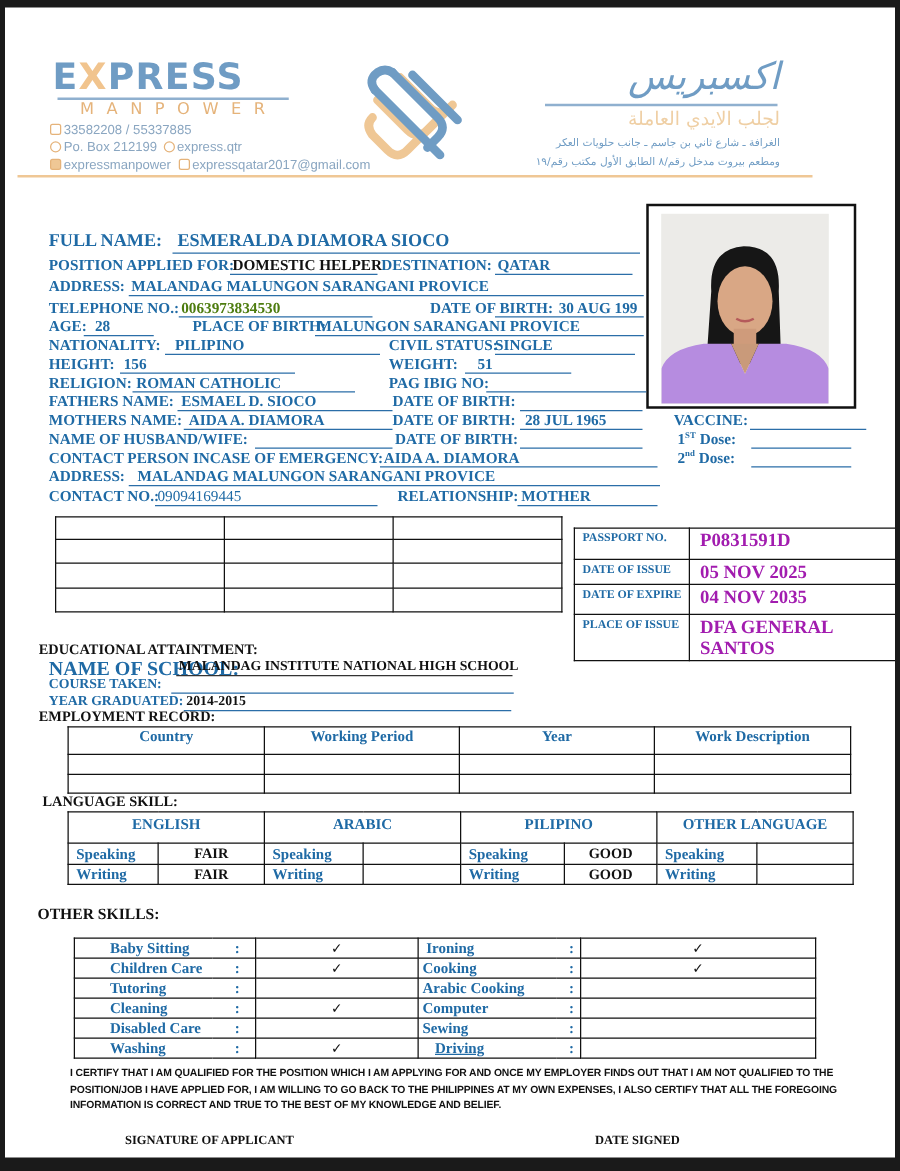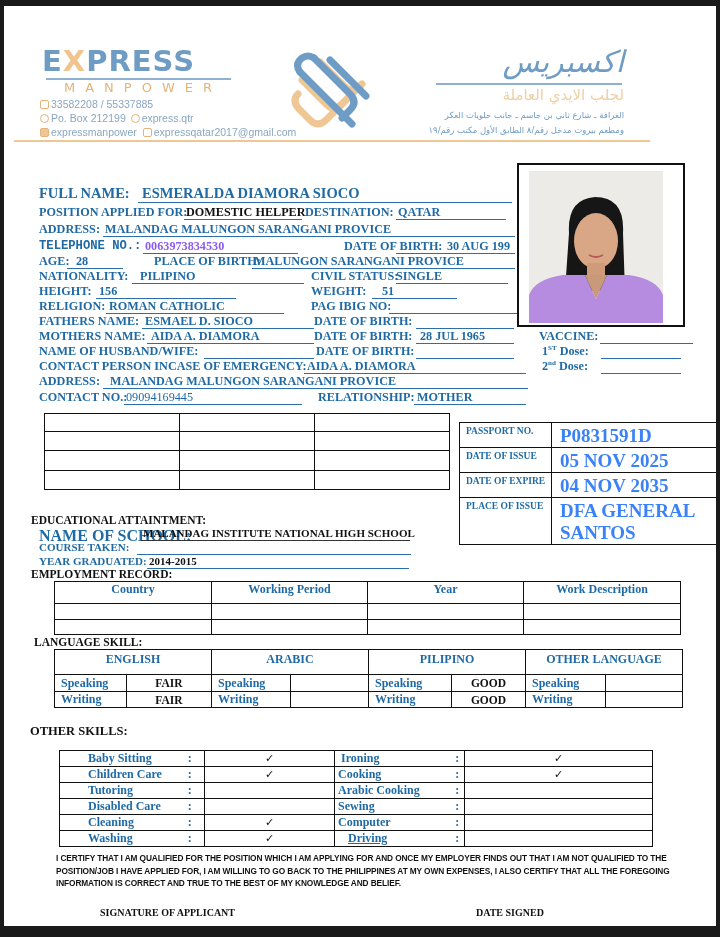--- a/index.html
+++ b/index.html
@@ -30,21 +30,21 @@
   .photo-frame { position: absolute; left: 513px; top: 157px; width: 168px; height: 164px; border: 2px solid #111; background: #fff; }
   .photo { position: absolute; left: 10px; top: 6px; width: 134px; height: 152px; background: #eeeeec; overflow: hidden; }
 
   table { border-collapse: collapse; position: absolute; }
   td, th { border: 1px solid #111; }
   .th-blue { color: #1f6aa5; font-weight: bold; font-size: 12px; text-align: center; }
   .cell-blue { color: #1f6aa5; font-weight: bold; font-size: 12px; padding-left: 6px; }
   .cell-dk { color: #111; font-weight: bold; font-size: 11.5px; text-align: center; }
   .section { position: absolute; font-weight: bold; font-size: 11.5px; color: #111; }
   .pp-label { color: #1f6aa5; font-weight: bold; font-size: 9.5px; padding-left: 6px; vertical-align: top; padding-top: 3px; }
-  .pp-val { color: #3b82f6; font-weight: bold; font-size: 19px; padding-left: 8px; vertical-align: top; padding-top: 2px; }
+  .pp-val { color: #a21caf; font-weight: bold; font-size: 15px; padding-left: 8px; vertical-align: top; padding-top: 2px; }
   .check { text-align: center; font-size: 11px; color: #111; font-family: "DejaVu Sans", sans-serif; }
   .cert { position: absolute; left: 52px; top: 846px; width: 620px; font-family: "Liberation Sans", sans-serif; font-size: 8.3px; font-weight: bold; color: #111; line-height: 12.5px; letter-spacing: -0.1px; }
 </style>
 </head>
 <body>
 
 <div class="page">
 
   <div>
     <div class="abs logo-word" style="left:38px;top:38px;"><span class="x-wrap">E<span class="x">X</span>PRESS</span></div>
@@ -107,22 +107,22 @@
     <div class="abs fvb f" style="left:182px;top:199px;color:#111;">DOMESTIC HELPER</div>
     <div class="line" style="left:180px;top:213px;width:118px;"></div>
     <div class="abs f" style="left:301px;top:199px;">DESTINATION:</div>
     <div class="abs f" style="left:394px;top:199px;">QATAR</div>
     <div class="line" style="left:392px;top:213px;width:110px;"></div>
 
     <div class="abs f" style="left:35px;top:216px;">ADDRESS:</div>
     <div class="abs f" style="left:101px;top:216px;">MALANDAG MALUNGON SARANGANI PROVICE</div>
     <div class="line" style="left:99px;top:230px;width:412px;"></div>
 
-    <div class="abs f" style="left:35px;top:233px;font-family:Liberation Mono, monospace;">TELEPHONE NO.:</div>
-    <div class="abs f" style="left:141px;top:233px;color:#8b5cf6;">0063973834530</div>
+    <div class="abs f" style="left:35px;top:233px;">TELEPHONE NO.:</div>
+    <div class="abs f" style="left:141px;top:233px;color:#4d7c0f;">0063973834530</div>
     <div class="line" style="left:139px;top:247px;width:155px;"></div>
     <div class="abs f" style="left:340px;top:233px;">DATE OF BIRTH:</div>
     <div class="abs f" style="left:443px;top:233px;">30 AUG 199</div>
     <div class="line" style="left:392px;top:247px;width:119px;"></div>
 
     <div class="abs f" style="left:35px;top:248px;">AGE:</div>
     <div class="abs f" style="left:72px;top:248px;">28</div>
     <div class="line" style="left:63px;top:262px;width:56px;"></div>
     <div class="abs f" style="left:150px;top:248px;">PLACE OF BIRTH:</div>
     <div class="abs f" style="left:250px;top:248px;">MALUNGON SARANGANI PROVICE</div>
@@ -326,32 +326,32 @@
         </tr>
         <tr style="height: 14.7px;">
           <td class="cell-blue" style="width:110px;border-right:none;padding-left:28px;">Tutoring</td>
           <td class="cell-blue" style="width:35px;border-left:none;text-align:center;">:</td>
           <td class="check" style="width: 130px;"></td>
           <td class="cell-blue" style="width:110px;border-right:none;padding-left:3px;">Arabic Cooking</td>
           <td class="cell-blue" style="width:20px;border-left:none;text-align:center;">:</td>
           <td class="check"></td>
         </tr>
         <tr style="height: 14.7px;">
+          <td class="cell-blue" style="width:110px;border-right:none;padding-left:28px;">Cleaning</td>
+          <td class="cell-blue" style="width:35px;border-left:none;text-align:center;">:</td>
+          <td class="check" style="width: 130px;"><span>✓</span></td>
+          <td class="cell-blue" style="width:110px;border-right:none;padding-left:3px;">Computer</td>
+          <td class="cell-blue" style="width:20px;border-left:none;text-align:center;">:</td>
+          <td class="check"></td>
+        </tr>
+        <tr style="height: 14.7px;">
           <td class="cell-blue" style="width:110px;border-right:none;padding-left:28px;">Disabled Care</td>
           <td class="cell-blue" style="width:35px;border-left:none;text-align:center;">:</td>
           <td class="check" style="width: 130px;"></td>
           <td class="cell-blue" style="width:110px;border-right:none;padding-left:3px;">Sewing</td>
-          <td class="cell-blue" style="width:20px;border-left:none;text-align:center;">:</td>
-          <td class="check"></td>
-        </tr>
-        <tr style="height: 14.7px;">
-          <td class="cell-blue" style="width:110px;border-right:none;padding-left:28px;">Cleaning</td>
-          <td class="cell-blue" style="width:35px;border-left:none;text-align:center;">:</td>
-          <td class="check" style="width: 130px;"><span>✓</span></td>
-          <td class="cell-blue" style="width:110px;border-right:none;padding-left:3px;">Computer</td>
           <td class="cell-blue" style="width:20px;border-left:none;text-align:center;">:</td>
           <td class="check"></td>
         </tr>
         <tr style="height: 14.7px;">
           <td class="cell-blue" style="width:110px;border-right:none;padding-left:28px;">Washing</td>
           <td class="cell-blue" style="width:35px;border-left:none;text-align:center;">:</td>
           <td class="check" style="width: 130px;"><span>✓</span></td>
           <td class="cell-blue" style="width:110px;border-right:none;padding-left:13px;text-decoration:underline;">Driving</td>
           <td class="cell-blue" style="width:20px;border-left:none;text-align:center;">:</td>
           <td class="check"></td>

